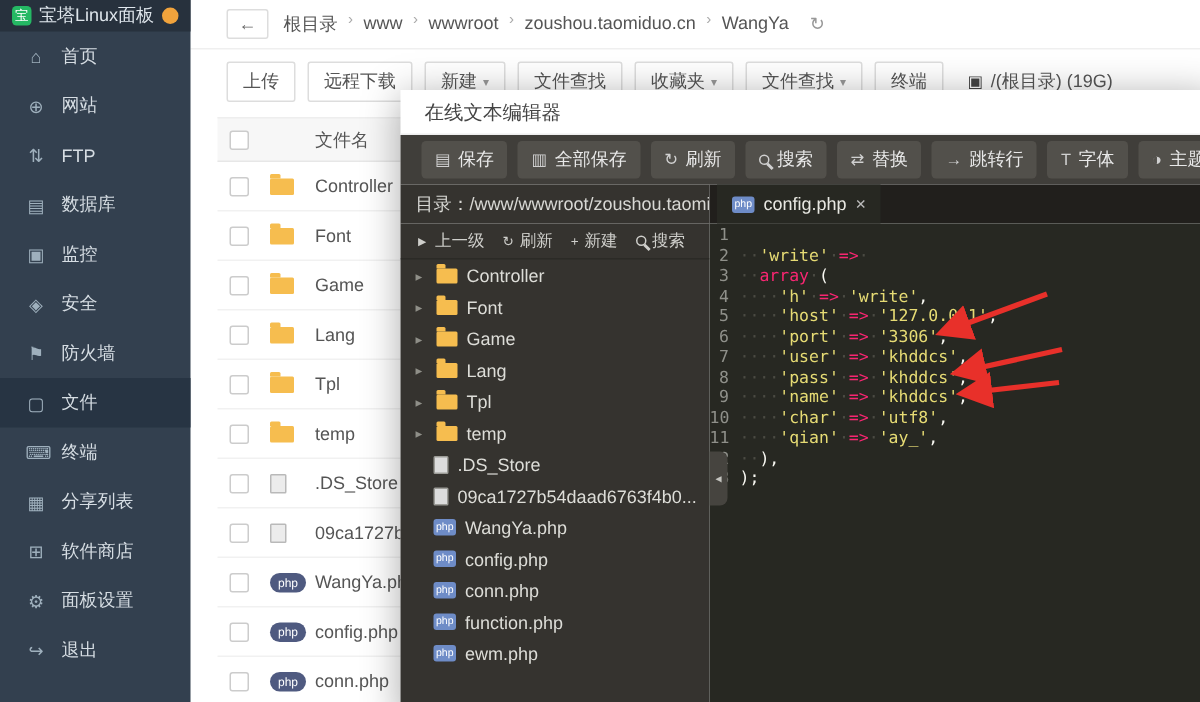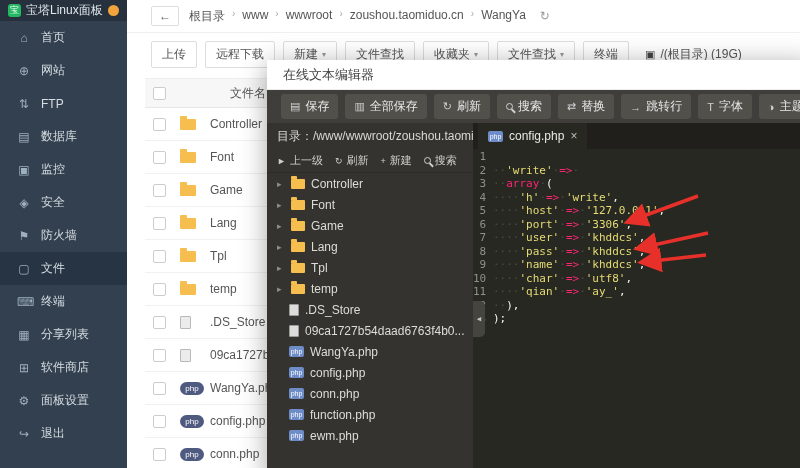--- a/index.html
+++ b/index.html
@@ -30,21 +30,21 @@
   .toolbar{display:flex;align-items:center;gap:8px;padding:8px 0 0 24px}
   .tb-btn{display:flex;align-items:center;gap:4px;border:1px solid #ddd;background:#fff;
     border-radius:2px;padding:4px 10px;font-size:12px;color:#555;white-space:nowrap}
   .caret{font-size:8px;color:#999}
   .disk{display:flex;align-items:center;gap:5px;margin-left:8px;font-size:12px;color:#555;white-space:nowrap}
   .disk-ico{color:#444;font-size:11px}
 
   .ftable{margin:10px 0 0 18px}
   .fhead{display:flex;align-items:center;height:30px;background:#f7f7f7;border-top:1px solid #eee;
     border-bottom:1px solid #e7e7e7;padding-left:8px;font-size:12px;color:#555}
-  .fhead .hdr-label{margin-left:64px}
+  .fhead .hdr-label{margin-left:44px}
   .frow{display:flex;align-items:center;height:33px;border-bottom:1px solid #f1f1f1;
     padding-left:8px;font-size:12px;color:#555}
   .cb{width:13px;height:13px;border:1px solid #ccc;border-radius:2px;background:#fff;flex:none}
   .icon-cell{width:26px;display:flex;justify-content:flex-start;margin-left:14px;flex:none}
   .fname{margin-left:4px;white-space:nowrap}
   .folder{width:16px;height:11px;background:#f6bd4f;border-radius:1px;position:relative;flex:none}
   .folder::before{content:"";position:absolute;top:-3px;left:0;width:7px;height:3px;
     background:#f6bd4f;border-radius:1px 1px 0 0}
   .doc{width:11px;height:13px;background:#ececec;border:1px solid #b9b9b9;border-radius:1px;flex:none}
   .php-pill{min-width:24px;height:13px;background:#4f5a80;border-radius:7px;color:#fff;font-size:8px;

